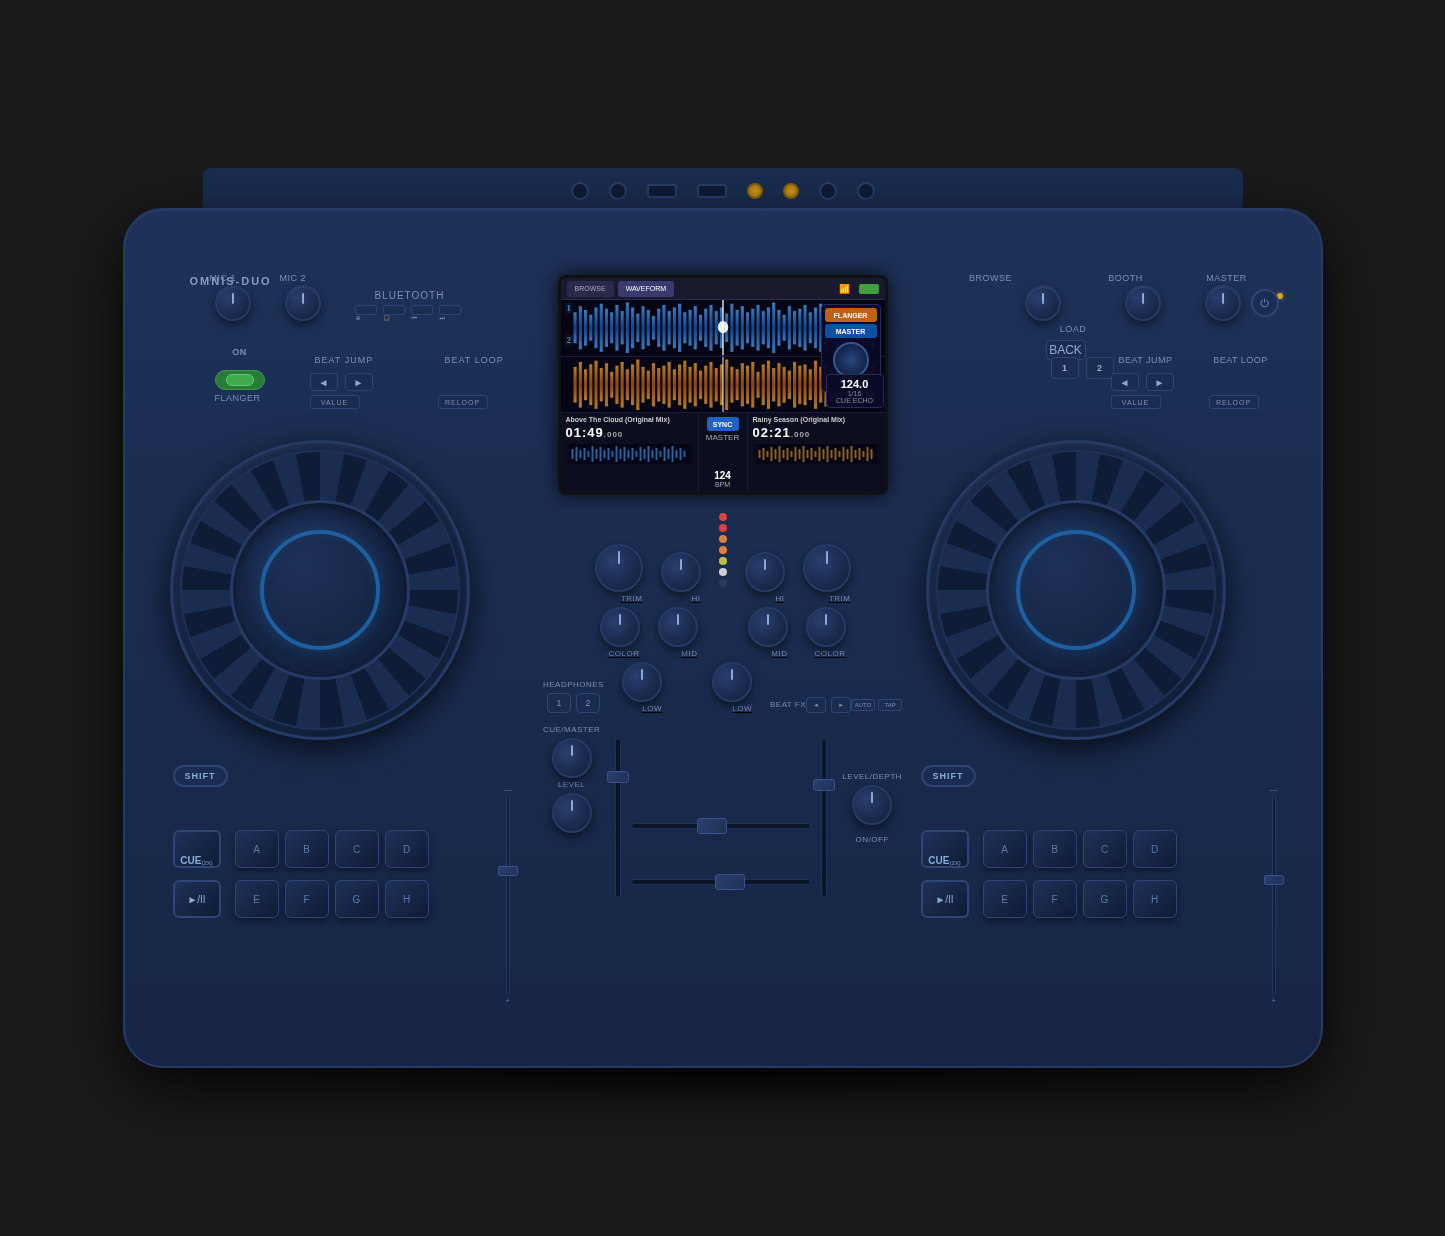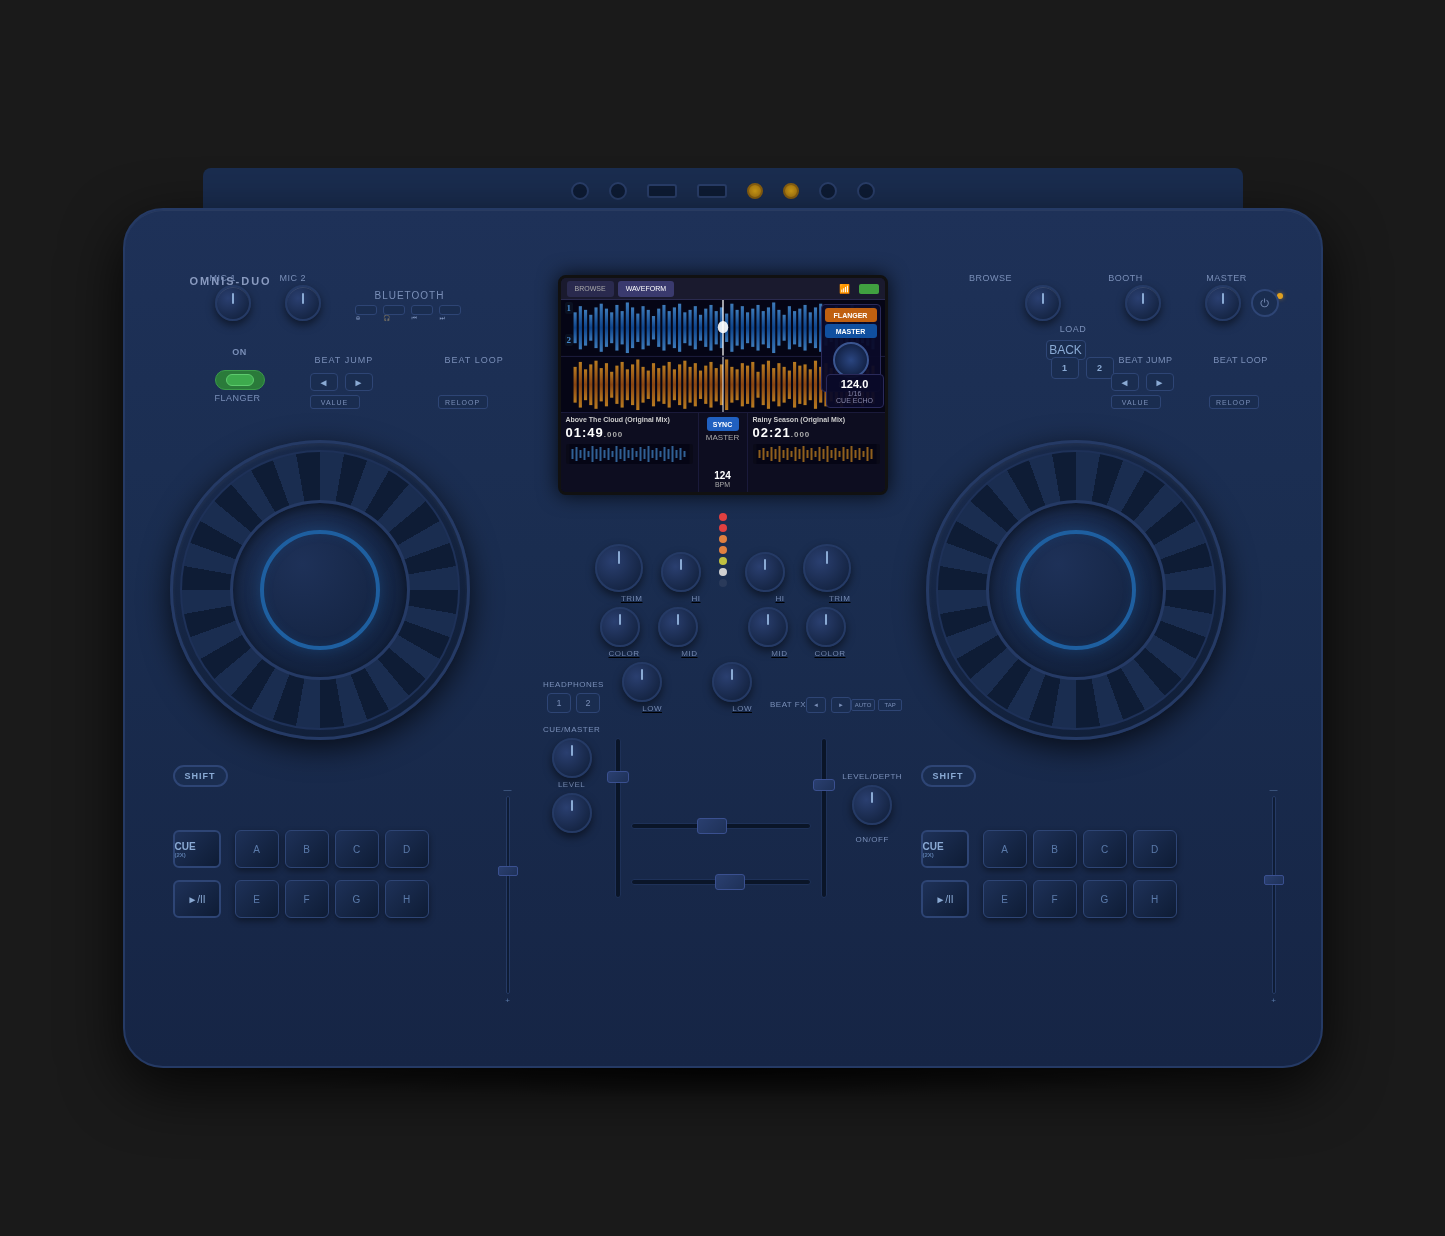--- a/index.html
+++ b/index.html
@@ -339,22 +339,21 @@
     }
 
     .cue-btn-left {
       position: absolute;
       width: 48px;
       height: 38px;
       border-radius: 6px;
       background: linear-gradient(135deg, #1e3158, #0e1c35);
       border: 2px solid #2e4575;
       display: flex;
-      flex-direction: column;
-      align-items: flex-start;
+      align-items: flex-end;
       justify-content: center;
       color: #8aaad4;
       font-family: Arial, sans-serif;
       font-size: 10px;
       font-weight: bold;
     }
 
     .play-btn-left {
       position: absolute;
       width: 48px;

